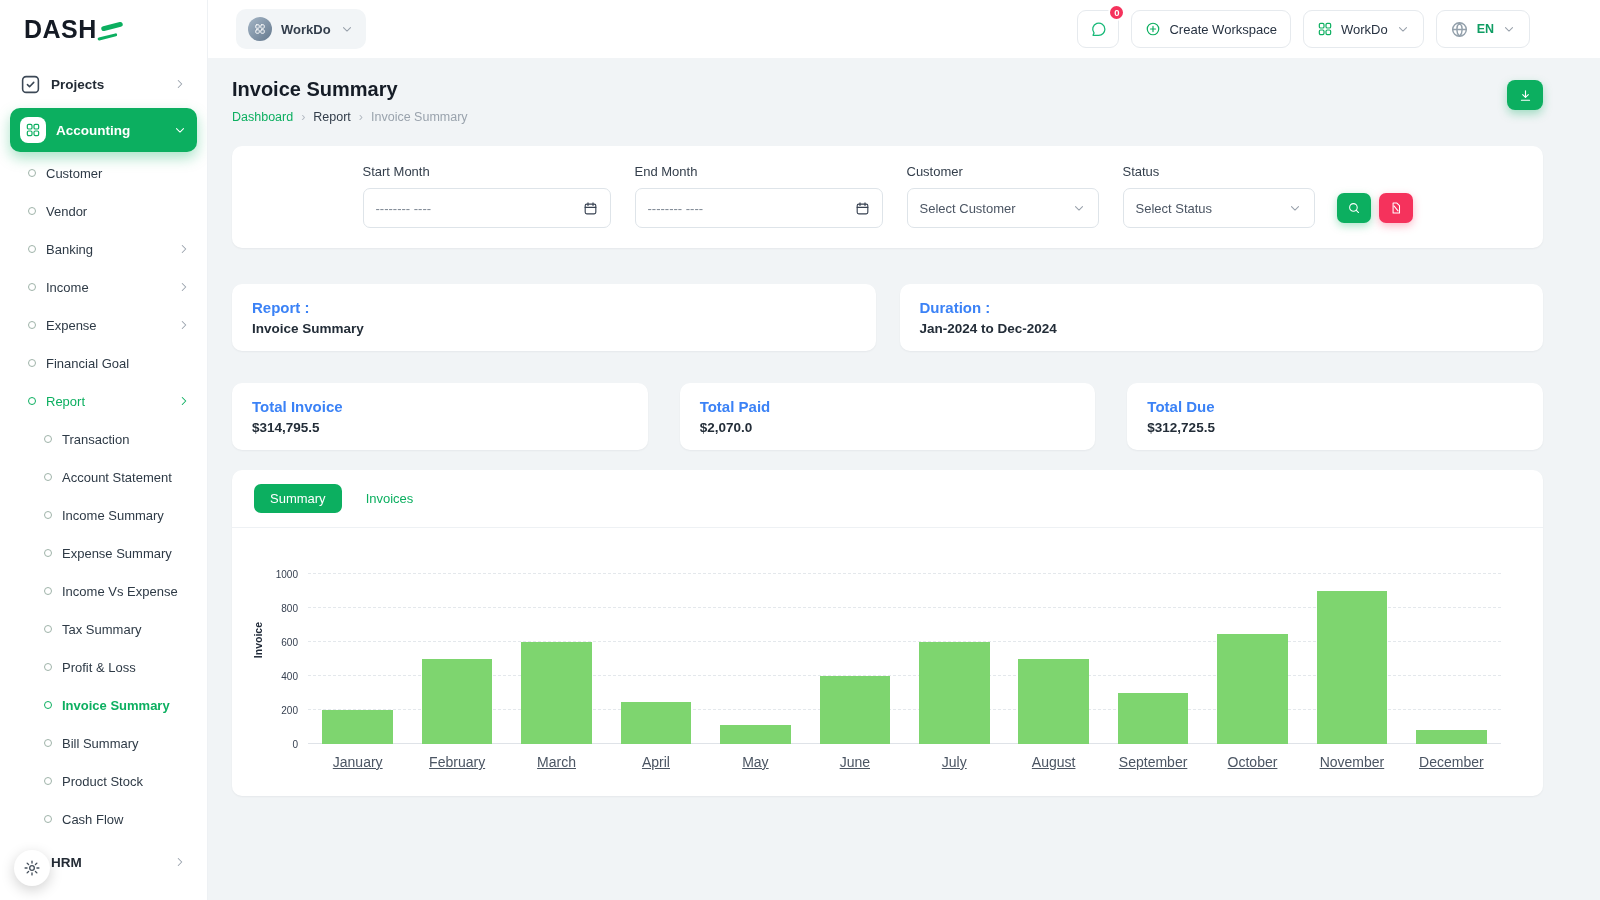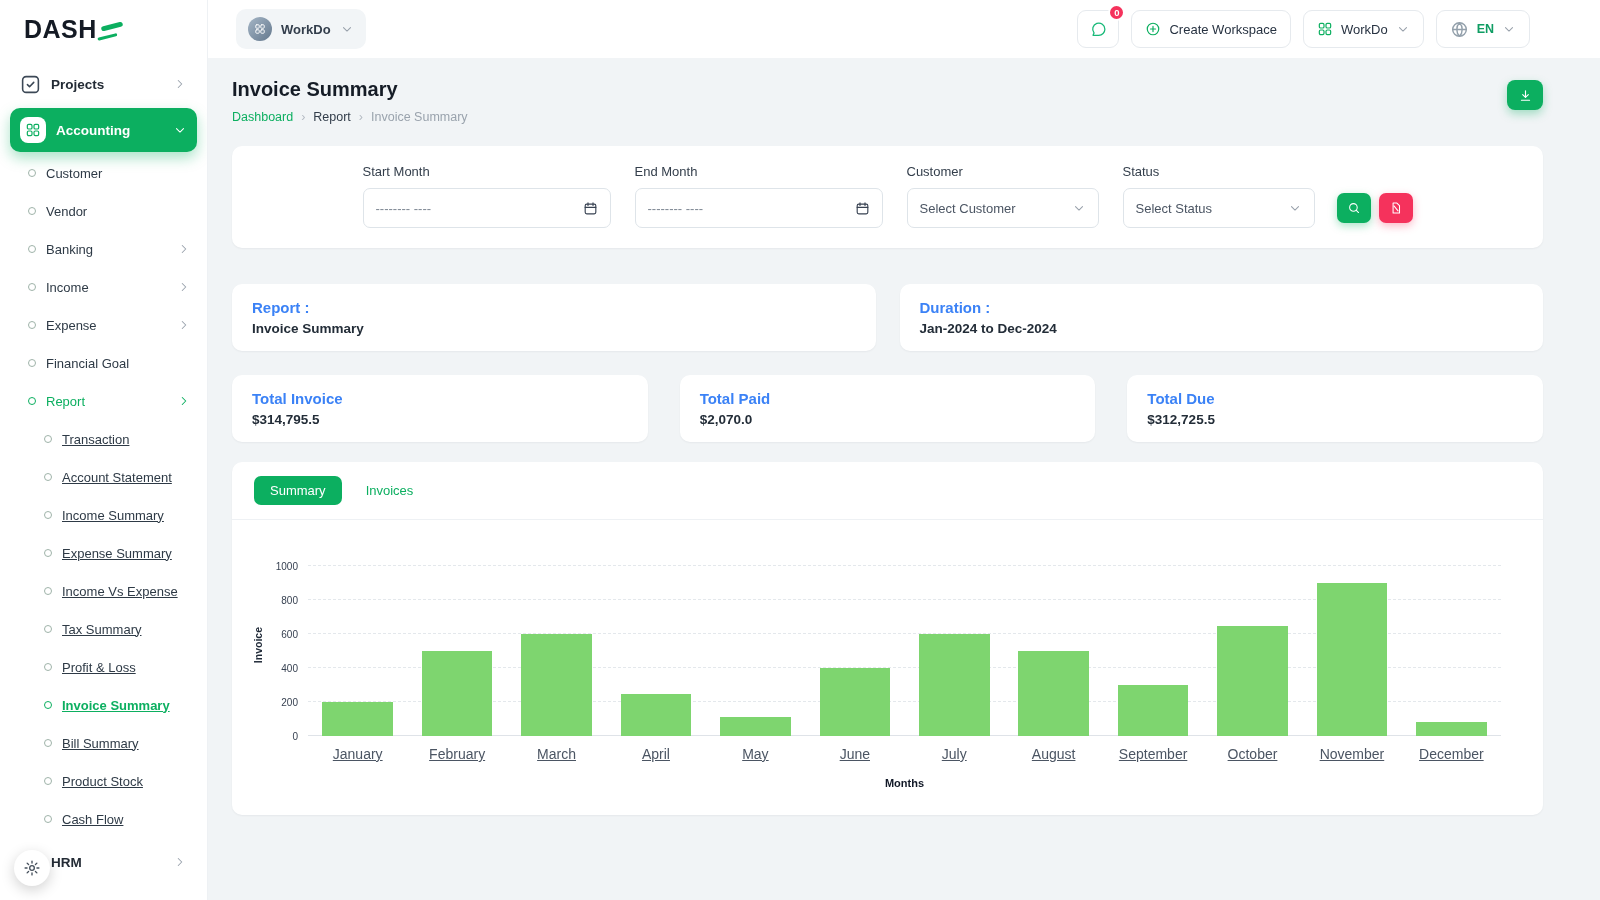--- a/index.html
+++ b/index.html
@@ -23,21 +23,21 @@
   .side-nav{padding:2px 0 0;}
   .side-item{display:flex;align-items:center;gap:10px;cursor:pointer;}
   .side-label{flex:1;}
   .lvl0{margin:2px 10px;padding:0 10px;height:44px;border-radius:10px;font-weight:600;color:#232b35;font-size:13.5px;}
   .lvl0 .side-ic{width:21px;height:21px;color:#3c4856;}
   .lvl0.active{background:var(--green);color:#fff;box-shadow:0 6px 14px rgba(12,175,96,.35);}
   .lvl0.active .side-ic{background:#fff;color:var(--green);width:26px;height:26px;border-radius:8px;padding:5px;}
   .side-chev{width:14px;height:14px;color:#9aa3ad;}
   .lvl0.active .side-chev{color:#fff;}
   .lvl1{padding:0 16px 0 28px;height:38px;font-size:13px;color:#2e3a46;}
-  .lvl2{padding:0 16px 0 44px;height:38px;font-size:13px;color:#2e3a46;text-decoration:underline;}
+  .lvl2{padding:0 16px 0 44px;height:38px;font-size:13px;color:#2e3a46;}
   .bullet{width:8px;height:8px;border:1.5px solid #9fb3a9;border-radius:50%;flex:none;}
   .side-item.highlight{color:var(--green);}
   .side-item.highlight .bullet{border-color:var(--green);}
   .side-item.highlight .side-chev{color:var(--green);}
   .lvl2.active{color:var(--green);font-weight:600;}
   .lvl2.active .bullet{border-color:var(--green);}
   .fab{position:absolute;left:14px;bottom:14px;width:36px;height:36px;border-radius:50%;background:#fff;border:none;box-shadow:0 4px 14px rgba(0,0,0,.18);display:flex;align-items:center;justify-content:center;color:#46505c;cursor:pointer;}
   .fab .ic{width:18px;height:18px;}
 
   
@@ -76,21 +76,21 @@
   .f-input{width:248px;color:#7d8793;}
   .f-select{width:192px;color:#4b5563;}
   .cal{width:15px;height:15px;color:#374151;}
   .f-actions{display:flex;gap:8px;align-items:center;margin-bottom:5px;margin-left:-2px;}
   .sq-btn{width:34px;height:30px;border:none;border-radius:7px;color:#fff;display:flex;align-items:center;justify-content:center;cursor:pointer;}
   .sq-btn .ic{width:14px;height:14px;}
   .green-bg{background:var(--green);box-shadow:0 3px 8px rgba(12,175,96,.35);}
   .pink-bg{background:var(--pink);box-shadow:0 3px 8px rgba(245,50,92,.35);}
 
   .grid-2{display:grid;grid-template-columns:1fr 1fr;gap:24px;margin-top:36px;}
-  .grid-3{display:grid;grid-template-columns:repeat(3,1fr);gap:32px;margin-top:24px;}
+  .grid-3{display:grid;grid-template-columns:repeat(3,1fr);gap:32px;margin-top:32px;}
   .info-card,.stat-card{padding:15px 20px;}
   .info-label{font-size:15px;font-weight:700;color:#3b82f6;}
   .info-value{font-size:13.5px;font-weight:600;color:#232d38;margin-top:5px;}
 
   .chart-card{margin-top:20px;padding:0 0 26px;}
   .tabs{display:flex;gap:8px;padding:14px 22px;}
   .tab{border:none;background:transparent;color:var(--green);font-size:13px;font-weight:500;padding:7px 16px;border-radius:7px;cursor:pointer;}
   .tab-active{background:var(--green);color:#fff;}
   .divider{height:1px;background:#eef1f4;}
   .chart-wrap{display:flex;align-items:center;padding:46px 42px 0 20px;}
@@ -524,19 +524,18 @@
               <div class="xcat">April</div>
               <div class="xcat">May</div>
               <div class="xcat">June</div>
               <div class="xcat">July</div>
               <div class="xcat">August</div>
               <div class="xcat">September</div>
               <div class="xcat">October</div>
               <div class="xcat">November</div>
               <div class="xcat">December</div>
             </div>
-          <div class="xlabel">Months</div>
         </div>
       </div>
     </section>
 
   </main>
 </div>
 
 </body></html>

